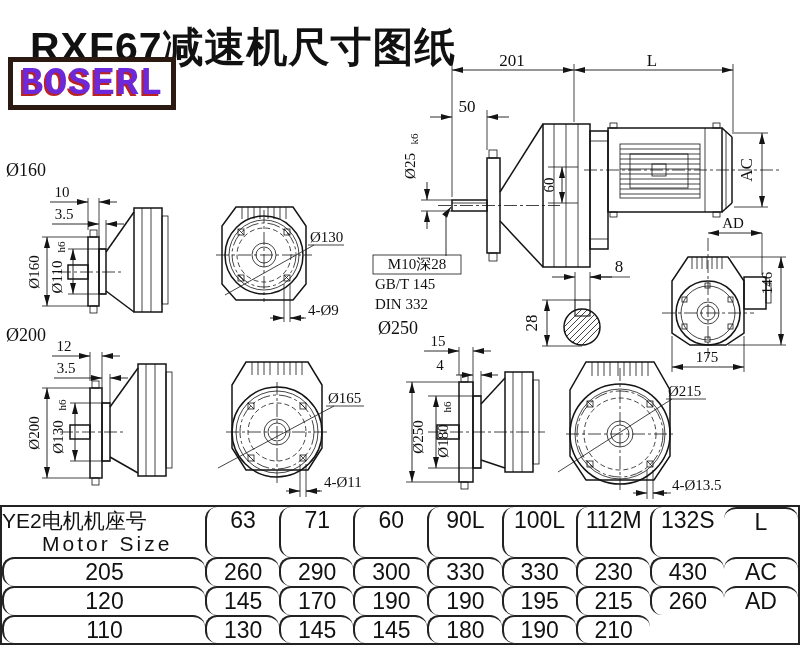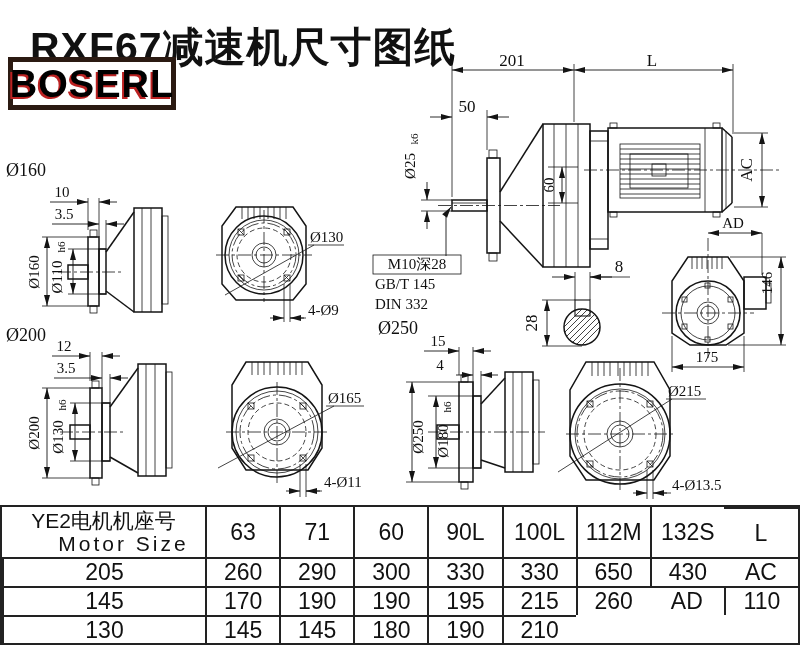--- a/index.html
+++ b/index.html
@@ -1,39 +1,39 @@
 <!DOCTYPE html>
 <html><head>
 <meta charset="utf-8">
 <style>
   html,body{margin:0;padding:0;background:#fff;}
   #stage{position:relative;width:800px;height:646px;background:#fff;overflow:hidden;
          font-family:"Liberation Sans",sans-serif;color:#111;}
   #title{position:absolute;left:30px;top:10px;font-size:41px;font-weight:bold;letter-spacing:1px;white-space:nowrap;margin-top:10px;}
   #logo{position:absolute;left:8px;top:57px;width:158px;height:43px;border:5px solid #2b1a12;
         display:flex;align-items:center;justify-content:center;background:#fff;}
-  #logo span{font-family:Liberation Sans, sans-serif;font-size:38px;font-weight:bold;
-        color:#000000;text-shadow:-2px 2px 0 #bb2222;letter-spacing:1px;line-height:1;}
+  #logo span{font-family:Liberation Mono, monospace;font-size:38px;font-weight:bold;
+        color:#6d28d9;text-shadow:-2px 2px 0 #bb2222;letter-spacing:1px;line-height:1;}
   svg{position:absolute;left:0;top:0;}
   .ln{stroke:#141414;stroke-width:1.5;fill:none;}
   .tn{stroke:#141414;stroke-width:0.8;fill:none;}
   .dim{stroke:#141414;stroke-width:0.9;fill:none;marker-start:url(#ar);marker-end:url(#ar);}
   .de{stroke:#141414;stroke-width:0.9;fill:none;marker-end:url(#ar);}
   .xt{stroke:#141414;stroke-width:0.8;fill:none;}
   .cl{stroke:#141414;stroke-width:0.8;fill:none;stroke-dasharray:13 3 3 3;}
   .dsh{stroke:#141414;stroke-width:0.8;fill:none;stroke-dasharray:5 3;}
   text{font-family:"Liberation Serif",serif;font-size:15px;fill:#101010;}
   .t16{font-size:17px;}
   .sub{font-size:11px;}
   .big{font-size:18px;}
   
   #tbl{position:absolute;left:0;top:505px;width:796px;height:136px;border:2px solid #222;
        display:grid;grid-template-columns:203px repeat(8,1fr);grid-template-rows:50px 29px 29px 28px;}
-  #tbl div{display:flex;align-items:center;justify-content:center;font-size:23px;
-       border-left:2px solid #222;border-top:2px solid #222;}
+  #tbl div{display:flex;align-items:flex-start;justify-content:center;font-size:23px;
+       border-left:2px solid #222;border-top:2px solid #222;border-radius:12px;}
   #tbl div.fc{border-left:none;}
   #tbl div.fr{border-top:none;}
   .hcell{flex-direction:column;line-height:1.1;}
   .hcn{font-size:21px;}
   .hen{font-size:21px;letter-spacing:3px;margin-left:40px;}
 </style>
 </head>
 <body>
 <div id="stage">
 
@@ -387,24 +387,25 @@
   <div class="fr">112M</div>
   <div class="fr">132S</div>
 
   <div class="fc">L</div>
   <div>205</div>
   <div>260</div>
   <div>290</div>
   <div>300</div>
   <div>330</div>
   <div>330</div>
-  <div>650</div>
+  <div>230</div>
   <div>430</div>
 
   <div class="fc">AC</div>
+  <div>120</div>
   <div>145</div>
   <div>170</div>
   <div>190</div>
   <div>190</div>
   <div>195</div>
   <div>215</div>
   <div>260</div>
 
   <div class="fc">AD</div>
   <div>110</div>

